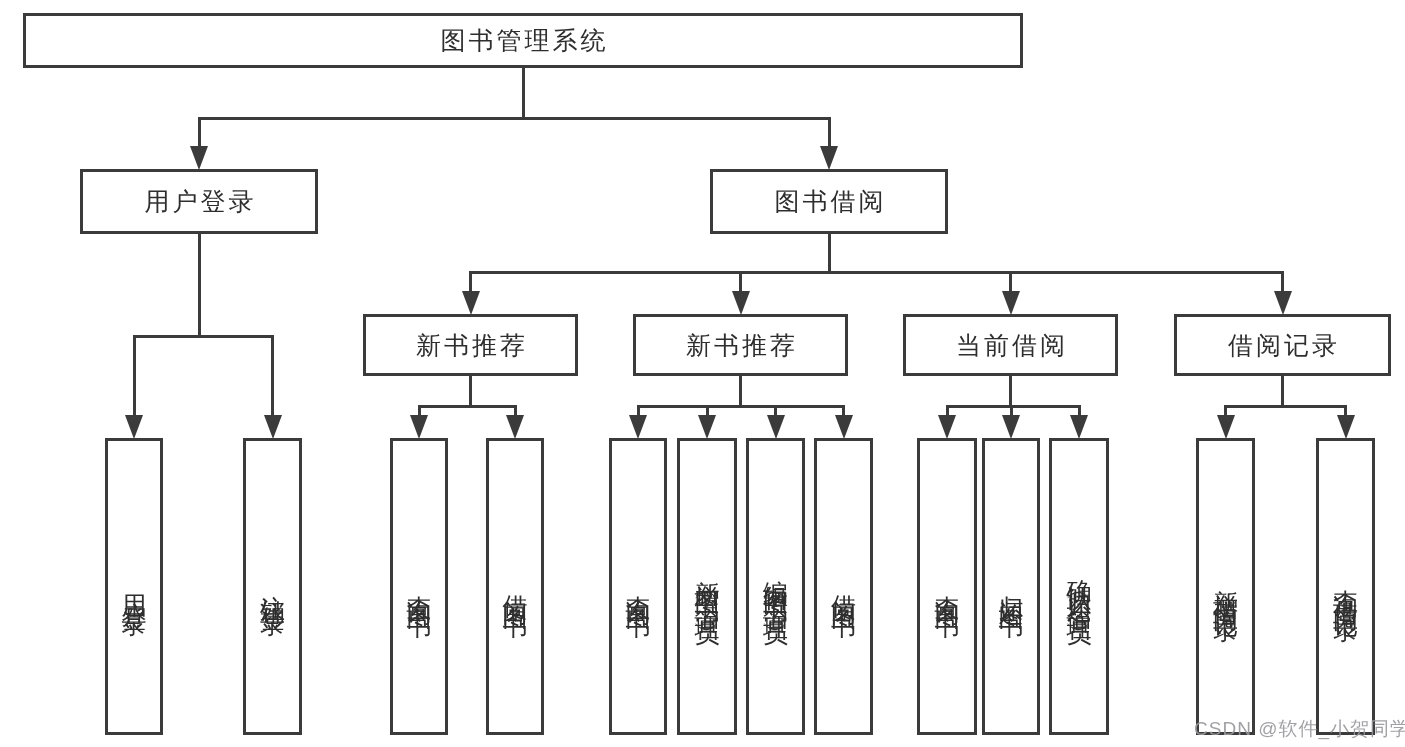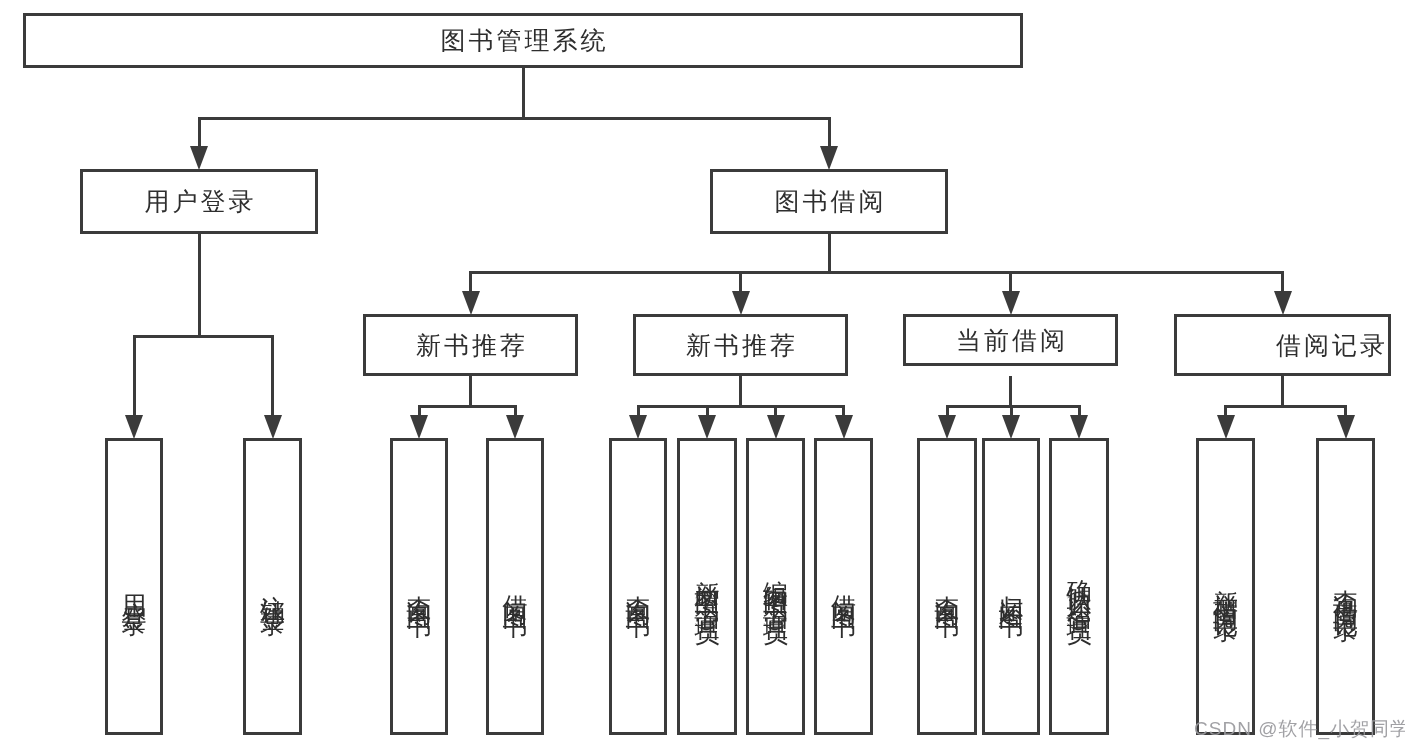--- a/index.html
+++ b/index.html
@@ -131,24 +131,24 @@
       </div>
       <div class="node" style="left: 710px; top: 169px; width: 238px; height: 65px;">
         <span class="label">图书借阅</span>
       </div>
       <div class="node" style="left: 363px; top: 314px; width: 215px; height: 62px;">
         <span class="label">新书推荐</span>
       </div>
       <div class="node" style="left: 633px; top: 314px; width: 215px; height: 62px;">
         <span class="label">新书推荐</span>
       </div>
-      <div class="node" style="left: 903px; top: 314px; width: 215px; height: 52px;">
+      <div class="node" style="left: 903px; top: 314px; width: 215px; height: 62px;">
         <span class="label">当前借阅</span>
       </div>
-      <div class="node" style="left: 1174px; top: 314px; width: 217px; height: 62px; justify-content: flex-end;">
+      <div class="node" style="left: 1174px; top: 314px; width: 217px; height: 62px;">
         <span class="label">借阅记录</span>
       </div>
       <div class="node vertical" style="left: 105px; top: 438px; width: 58px; height: 297px;">
         <span class="label">用户登录</span>
       </div>
       <div class="node vertical" style="left: 243px; top: 438px; width: 59px; height: 297px;">
         <span class="label">注销登录</span>
       </div>
       <div class="node vertical" style="left: 390px; top: 438px; width: 58px; height: 297px;">
         <span class="label">查询图书</span>

